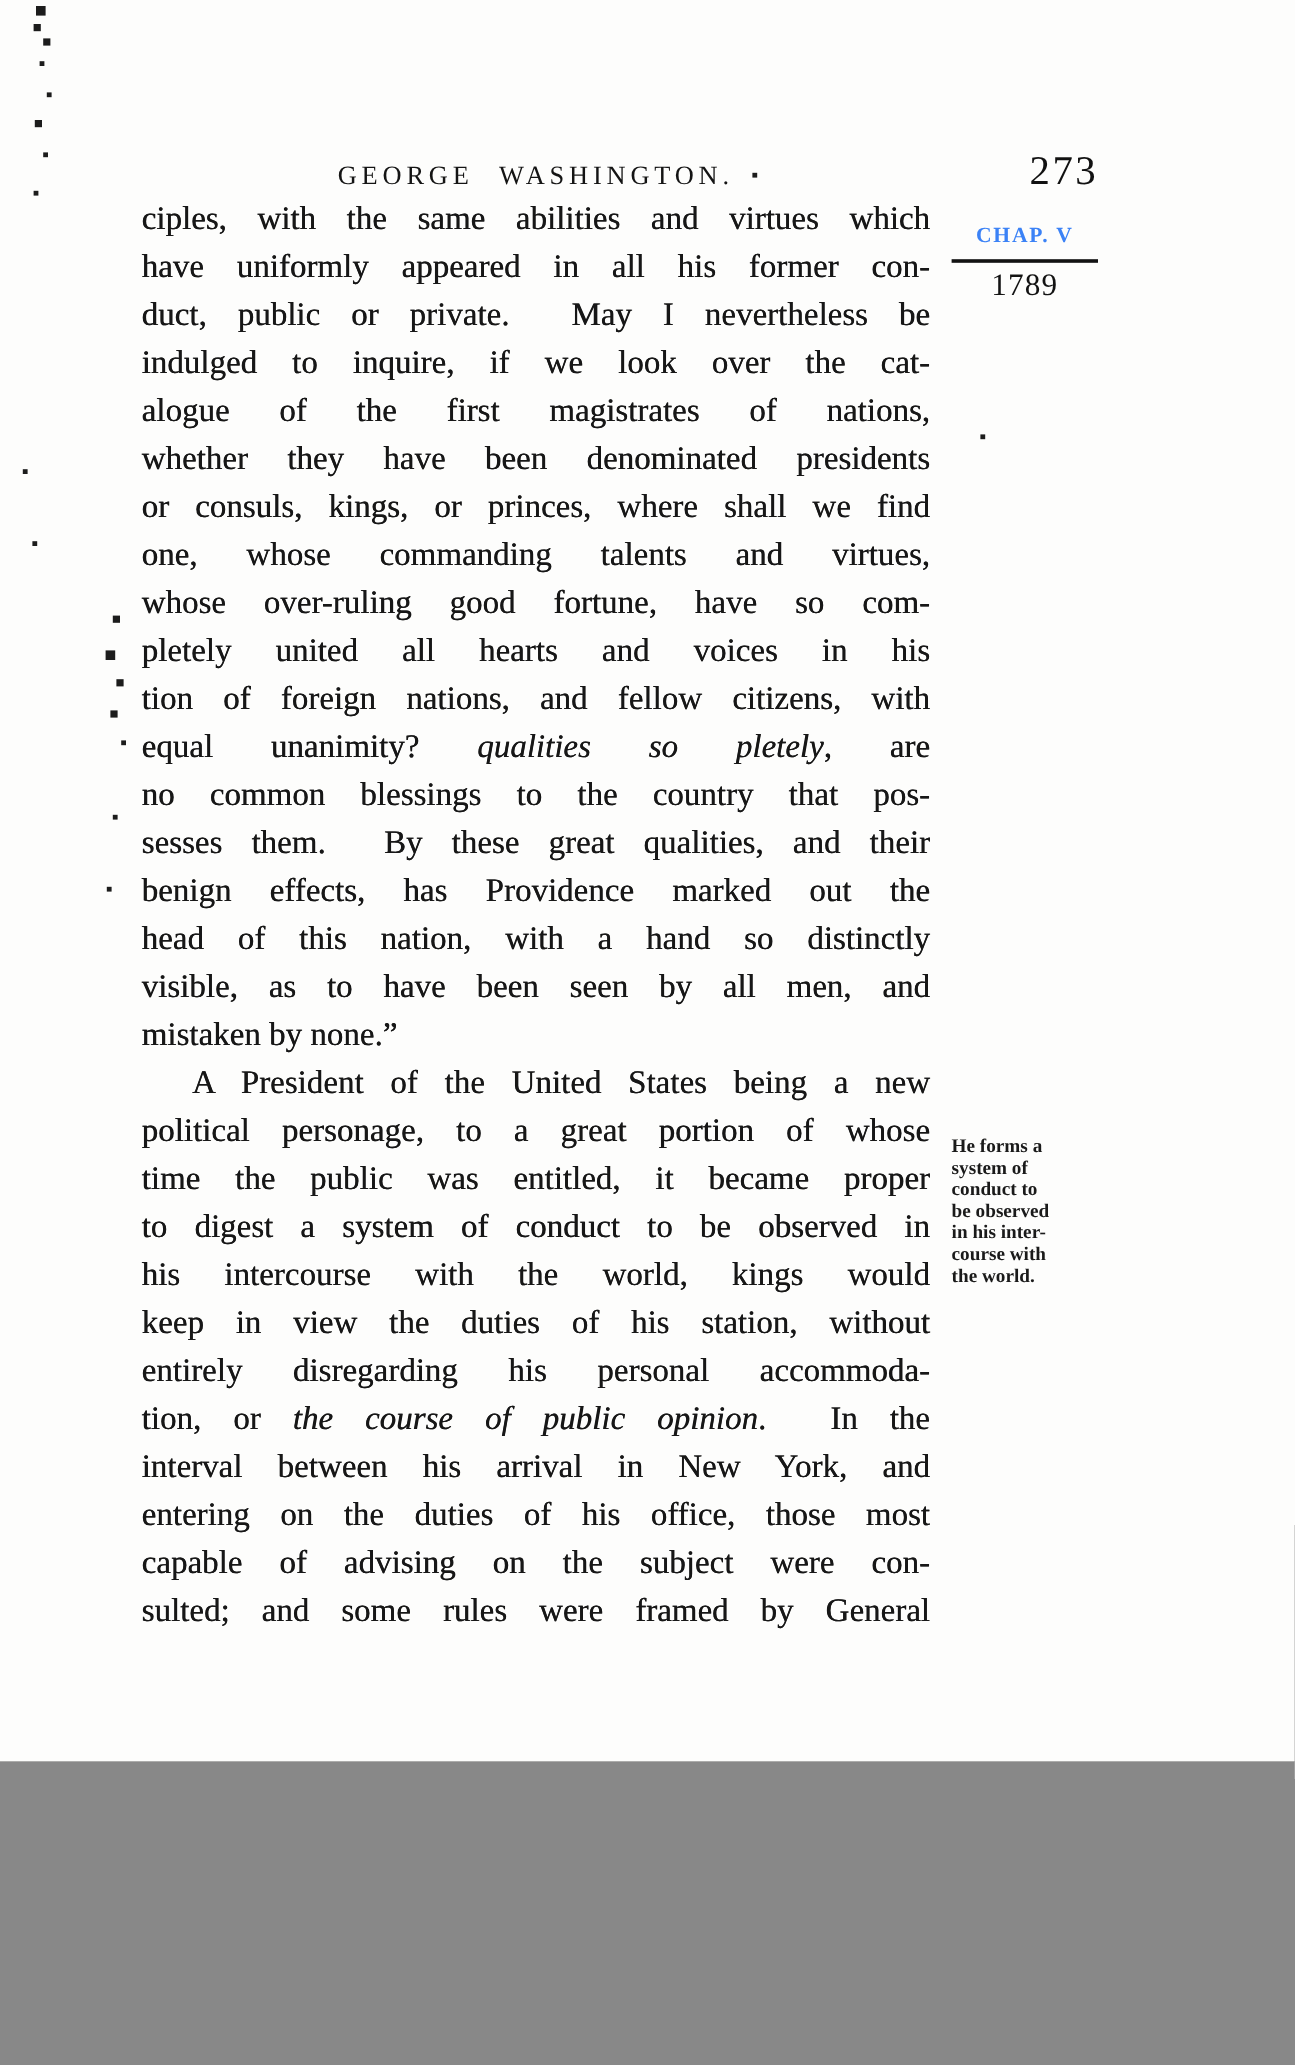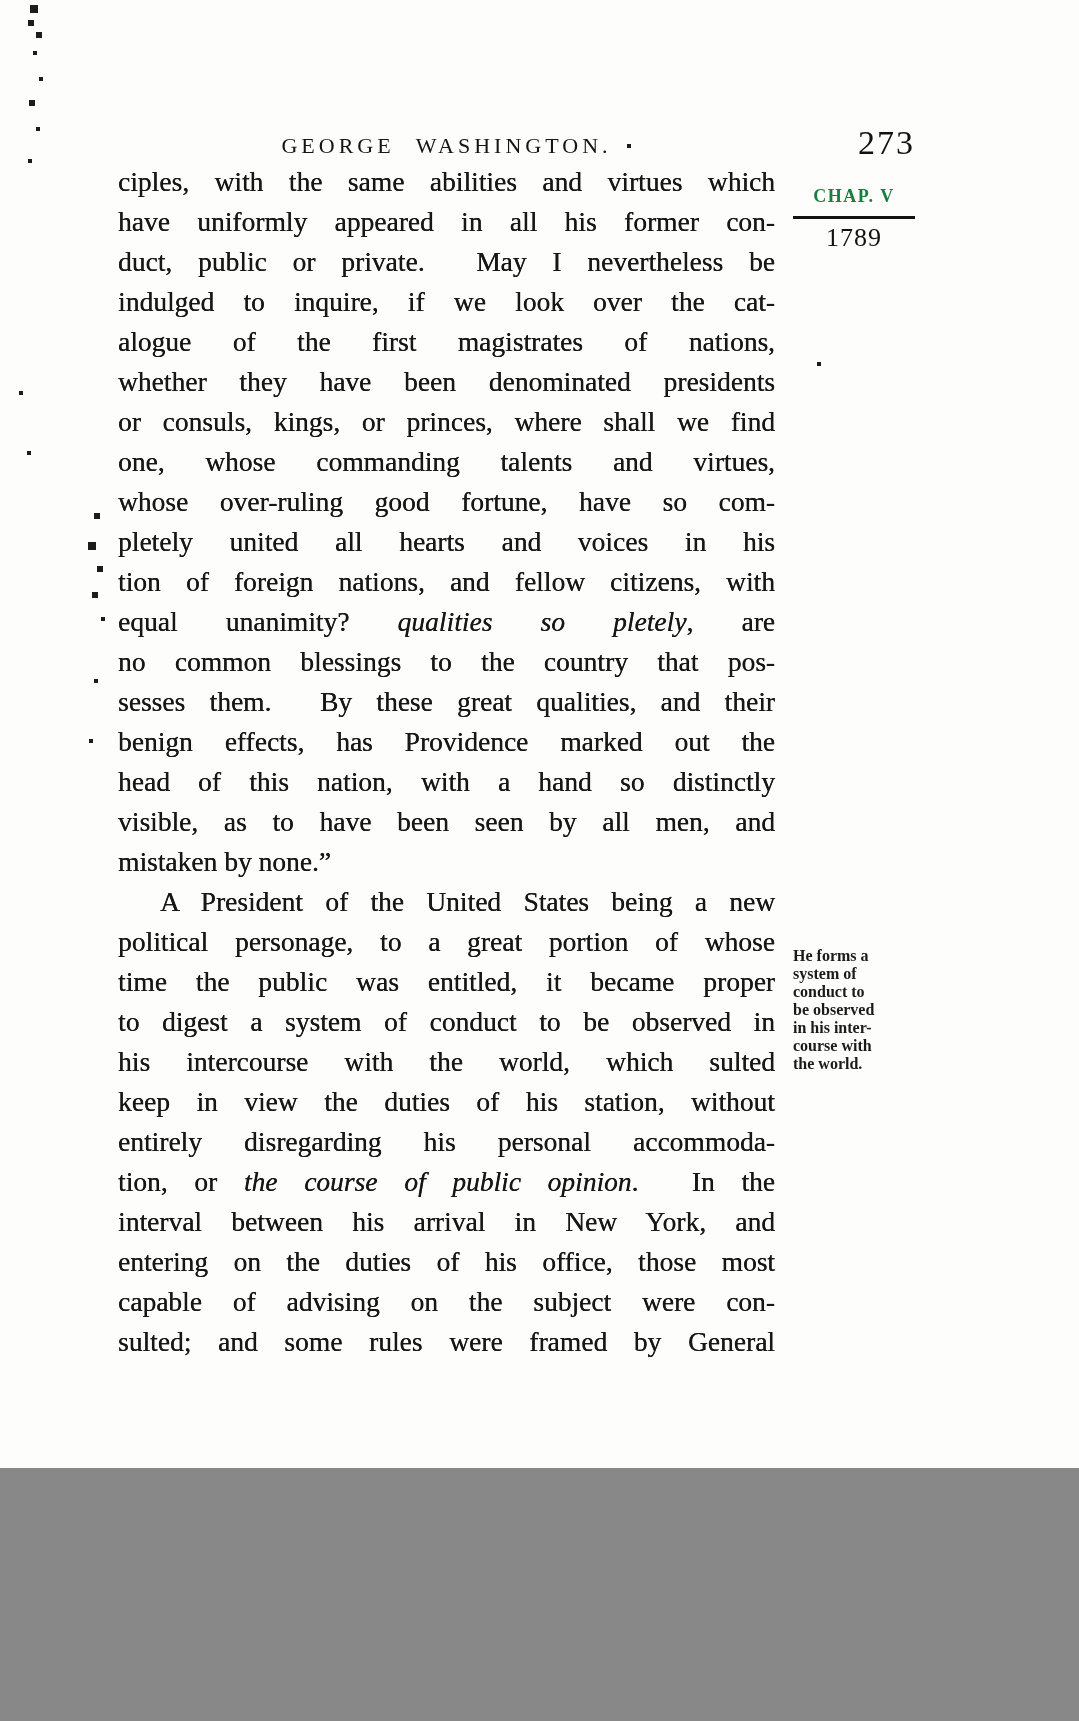--- a/index.html
+++ b/index.html
@@ -34,21 +34,21 @@
   
   .chapter-margin {
     position: absolute;
     left: 793px; top: 186px; width: 122px;
     text-align: center;
   }
   .chap-label {
     font-size: 18px;
     font-weight: bold;
     letter-spacing: 1.5px;
-    color: #15803d;
+    color: #3b82f6;
   }
   .chap-rule {
     margin-top: 9px;
     height: 3px;
     background: #121212;
   }
   .chap-year {
     margin-top: 4px;
     font-size: 26px;
     letter-spacing: 1px;
@@ -140,21 +140,21 @@
       <div class="line">no common blessings to the country that pos-</div>
       <div class="line">sesses them.&nbsp; By these great qualities, and their</div>
       <div class="line">benign effects, has Providence marked out the</div>
       <div class="line">head of this nation, with a hand so distinctly</div>
       <div class="line">visible, as to have been seen by all men, and</div>
       <div class="line no-justify">mistaken by none.”</div>
       <div class="line indent">A President of the United States being a new</div>
       <div class="line">political personage, to a great portion of whose</div>
       <div class="line">time the public was entitled, it became proper</div>
       <div class="line">to digest a system of conduct to be observed in</div>
-      <div class="line">his intercourse with the world, which sulted</div>
+      <div class="line">his intercourse with the world, kings would</div>
       <div class="line">keep in view the duties of his station, without</div>
       <div class="line">entirely disregarding his personal accommoda-</div>
       <div class="line">tion, or <i>the course of public opinion</i>.&nbsp; In the</div>
       <div class="line">interval between his arrival in New York, and</div>
       <div class="line">entering on the duties of his office, those most</div>
       <div class="line">capable of advising on the subject were con-</div>
       <div class="line">sulted; and some rules were framed by General</div>
     </div>
 
   <div class="sidenote" id="sidenote">

